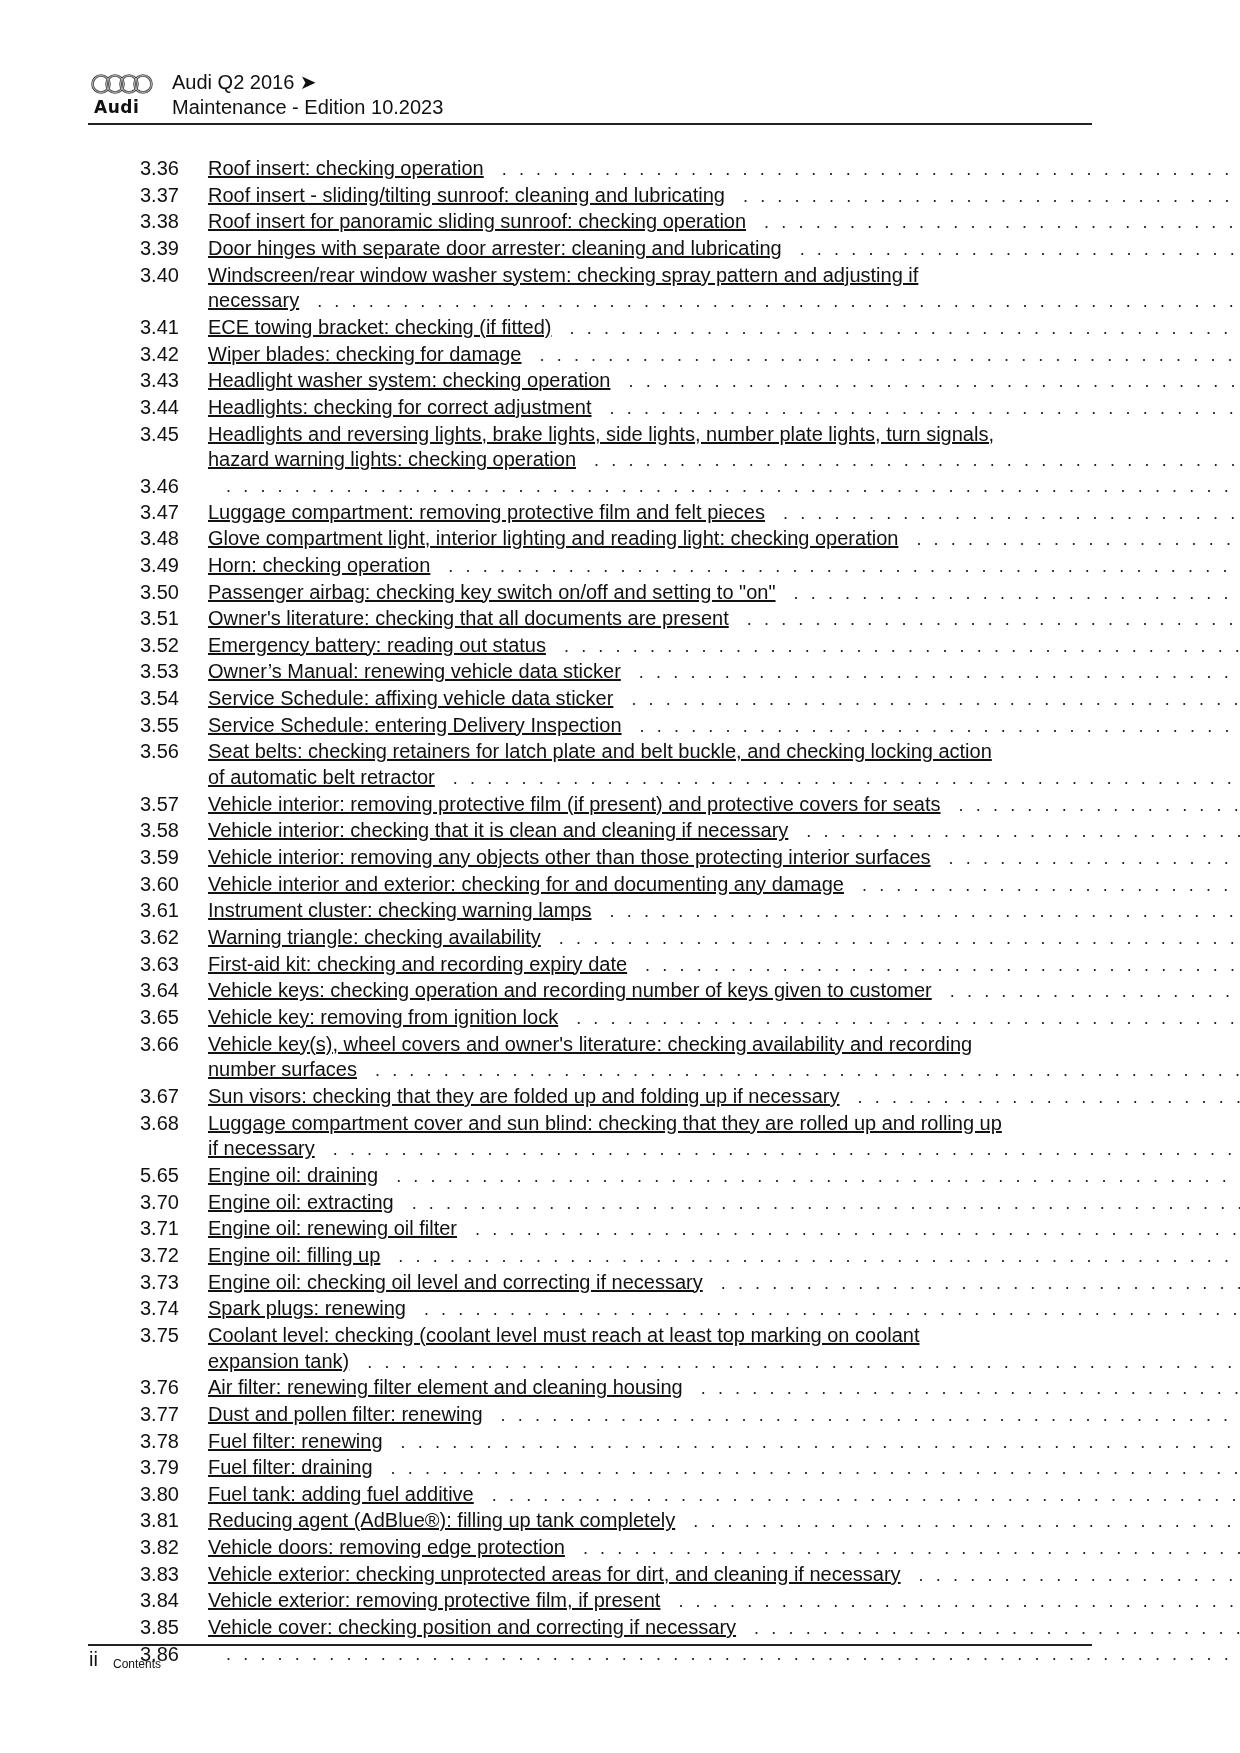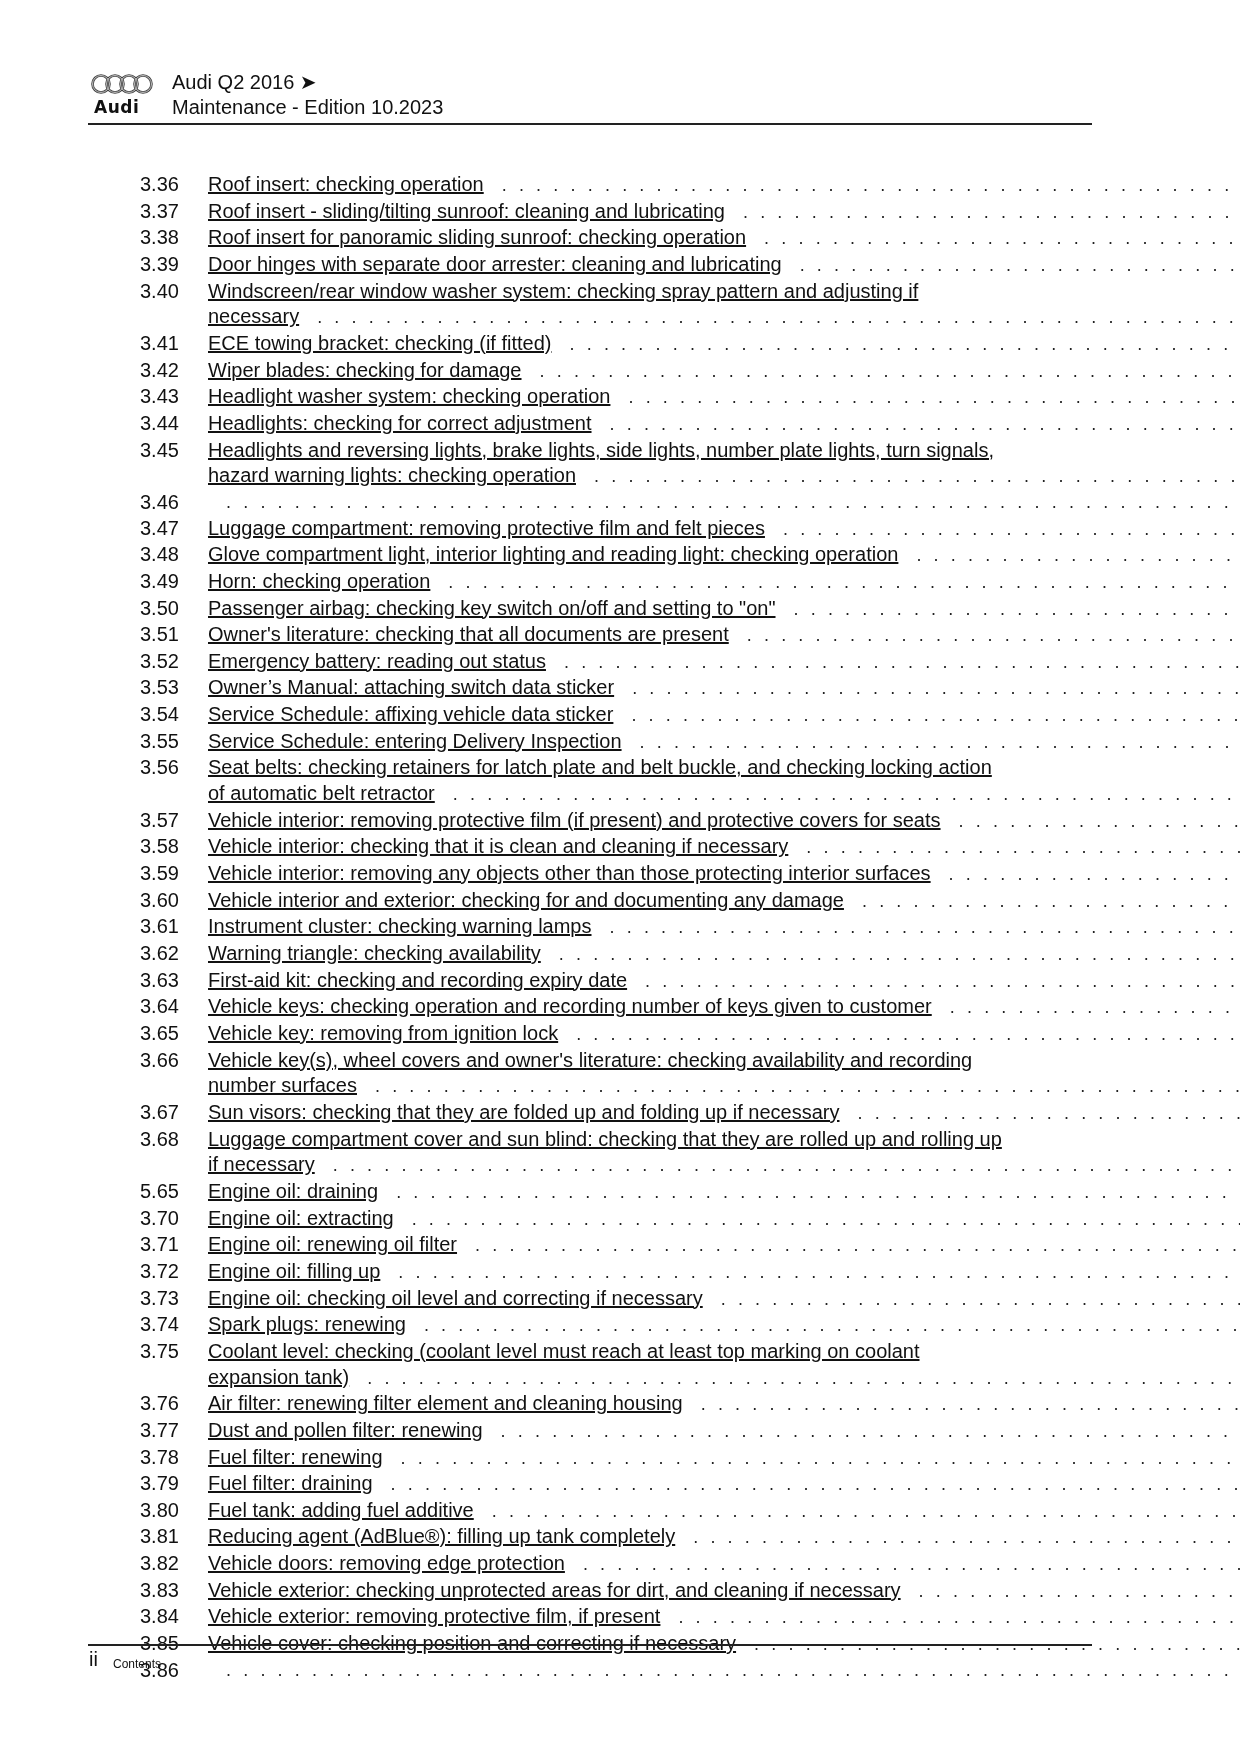--- a/index.html
+++ b/index.html
@@ -9,21 +9,21 @@
   .logo { position: absolute; left: 0; top: 0; width: 68px; height: 48px; }
   .rings { position: absolute; left: 2px; top: 3px; width: 64px; height: 22px; }
   .brand { position: absolute; left: 6px; top: 27px; font-weight: bold; font-size: 17px;
            letter-spacing: 0.5px; font-family: "DejaVu Sans", sans-serif; }
   .hdr-line1 { position: absolute; left: 84px; top: 0px; font-size: 20px; white-space: nowrap; }
   .hdr-line2 { position: absolute; left: 84px; top: 26px; font-size: 20px; white-space: nowrap; }
   .rule { position: absolute; left: 88px; width: 1004px; height: 2px; background: #222; }
   .rule.top { top: 123px; }
   .rule.bottom { top: 1644px; }
 
-  .toc { position: absolute; left: 140px; top: 172px; width: 952px; }
+  .toc { position: absolute; left: 140px; top: 156px; width: 952px; }
   .entry { display: flex; font-size: 20px; line-height: 25.65px; }
   .num { width: 68px; flex: none; }
   .body { flex: 1; display: flex; flex-direction: column; }
   .line { display: flex; align-items: baseline; white-space: nowrap; }
   .title { flex: none; text-decoration: underline; }
   .leader { flex: 1; overflow: hidden; white-space: nowrap; margin: 0 14px 0 18px;
             letter-spacing: 3.6px; color: #222; font-size: 18px; }
 
   .footer-num { position: absolute; left: 89px; top: 1648px; font-size: 20px; }
   .footer-label { position: absolute; left: 113px; top: 1657px; font-size: 12px; }
@@ -210,21 +210,21 @@
         <div class="line">
           <span class="title">Emergency battery: reading out status</span>
           <span class="leader"> . . . . . . . . . . . . . . . . . . . . . . . . . . . . . . . . . . . . . . . . . . . . . . . . . . . . . . . . . . . . . . . . . . . . . . . . . . . . . . . . . . . . . . . . . . . . . . . . . . . . . . . . . . . . . . . . . . . . . . . .</span>
         </div>
       </div>
     </div>
     <div class="entry">
       <div class="num">3.53</div>
       <div class="body">
         <div class="line">
-          <span class="title">Owner’s Manual: attaching switch data sticker</span>
+          <span class="title">Owner’s Manual: renewing vehicle data sticker</span>
           <span class="leader"> . . . . . . . . . . . . . . . . . . . . . . . . . . . . . . . . . . . . . . . . . . . . . . . . . . . . . . . . . . . . . . . . . . . . . . . . . . . . . . . . . . . . . . . . . . . . . . . . . . . . . . . . . . . . . . . . . . . . . . . .</span>
         </div>
       </div>
     </div>
     <div class="entry">
       <div class="num">3.54</div>
       <div class="body">
         <div class="line">
           <span class="title">Service Schedule: affixing vehicle data sticker</span>
           <span class="leader"> . . . . . . . . . . . . . . . . . . . . . . . . . . . . . . . . . . . . . . . . . . . . . . . . . . . . . . . . . . . . . . . . . . . . . . . . . . . . . . . . . . . . . . . . . . . . . . . . . . . . . . . . . . . . . . . . . . . . . . . .</span>

